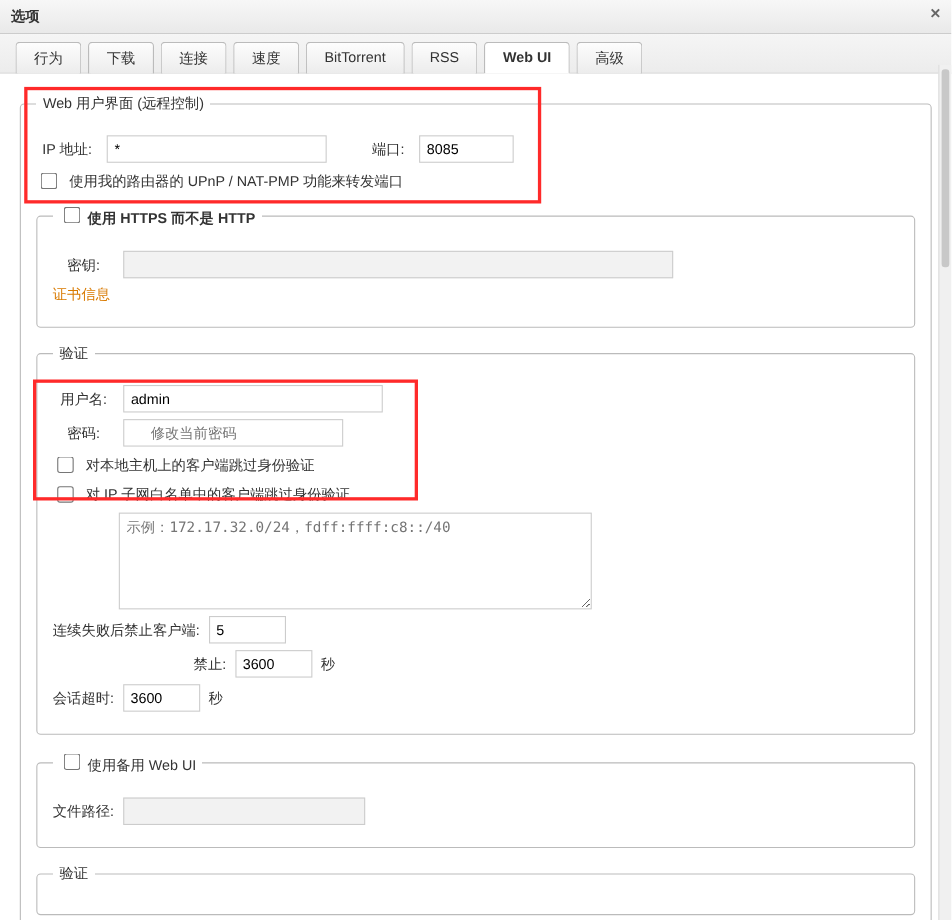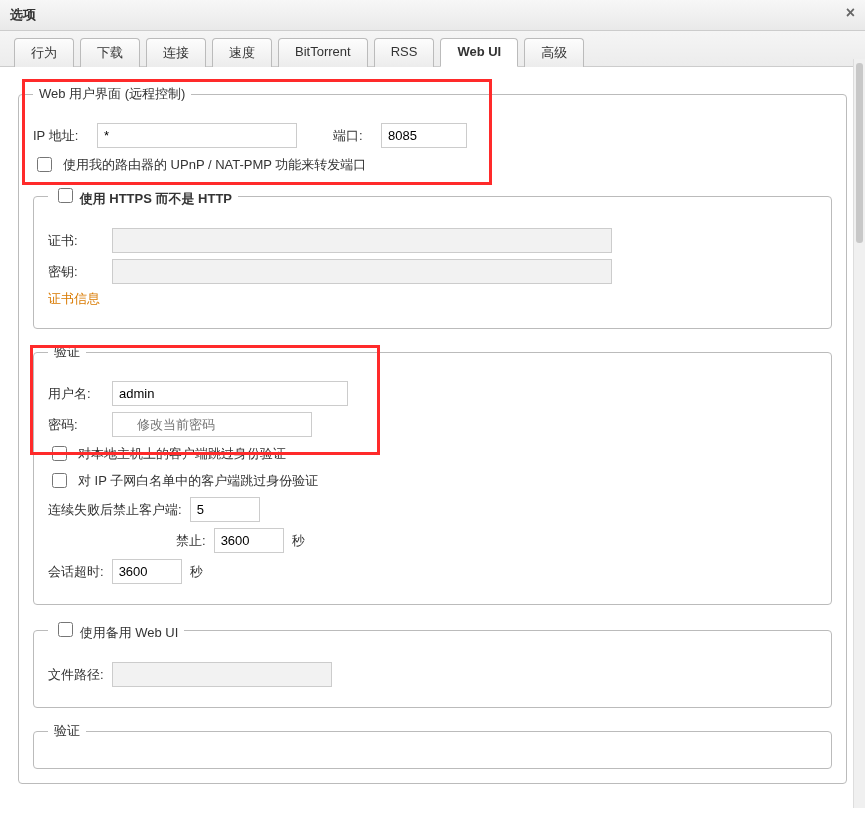--- a/index.html
+++ b/index.html
@@ -62,21 +62,21 @@
     padding: 0 6px;
     font-size: 13px;
     margin-top: 20px;
   }
   .row {
     display: flex;
     align-items: center;
     margin: 6px 0;
     gap: 8px;
   }
-  label.lbl { min-width: 56px; }
+  label.lbl { min-width: 56px; text-align: center; }
   input[type=text], input[type=password], textarea {
     border: 1px solid #ccc;
     padding: 4px 6px;
     font-size: 13px;
     font-family: inherit;
   }
   input[type=text]:disabled { background: #f2f2f2; }
   input[type=checkbox] { width: 15px; height: 15px; }
   textarea { resize: both; }
   .link-orange { color: #d97a00; cursor: pointer; }
@@ -133,24 +133,20 @@
       <input type="checkbox" style="">
       <span>使用我的路由器的 UPnP / NAT-PMP 功能来转发端口</span>
     </div>
 
     <fieldset style="margin-top:10px">
       <legend>
         <input type="checkbox" style="">
         <span style="font-weight:bold">使用 HTTPS 而不是 HTTP</span>
       </legend>
       <div class="row">
-        <label class="lbl">证书:</label>
-        <input type="text" disabled="" style="width: 500px;" value="">
-      </div>
-      <div class="row">
         <label class="lbl">密钥:</label>
         <input type="text" disabled="" style="width: 500px;" value="">
       </div>
       <div class="row">
         <span class="link-orange">证书信息</span>
       </div>
     </fieldset>
 
     <fieldset>
       <legend>验证</legend>
@@ -162,20 +158,23 @@
         <label class="lbl">密码:</label>
         <input type="text" style="width: 200px; color: rgb(153, 153, 153); padding-left: 24px;" placeholder="修改当前密码">
       </div>
       <div class="row">
         <input type="checkbox" style="">
         <span>对本地主机上的客户端跳过身份验证</span>
       </div>
       <div class="row">
         <input type="checkbox" style="">
         <span>对 IP 子网白名单中的客户端跳过身份验证</span>
+      </div>
+      <div class="row" style="padding-left:60px">
+        <textarea style="width: 430px; height: 88px; font-family: monospace; color: rgb(153, 153, 153);" placeholder="示例：172.17.32.0/24，fdff:ffff:c8::/40"></textarea>
       </div>
       <div class="row">
         <span>连续失败后禁止客户端:</span>
         <input type="text" style="width: 70px;" value="5">
       </div>
       <div class="row" style="padding-left:128px">
         <span>禁止:</span>
         <input type="text" style="width: 70px;" value="3600">
         <span>秒</span>
       </div>

